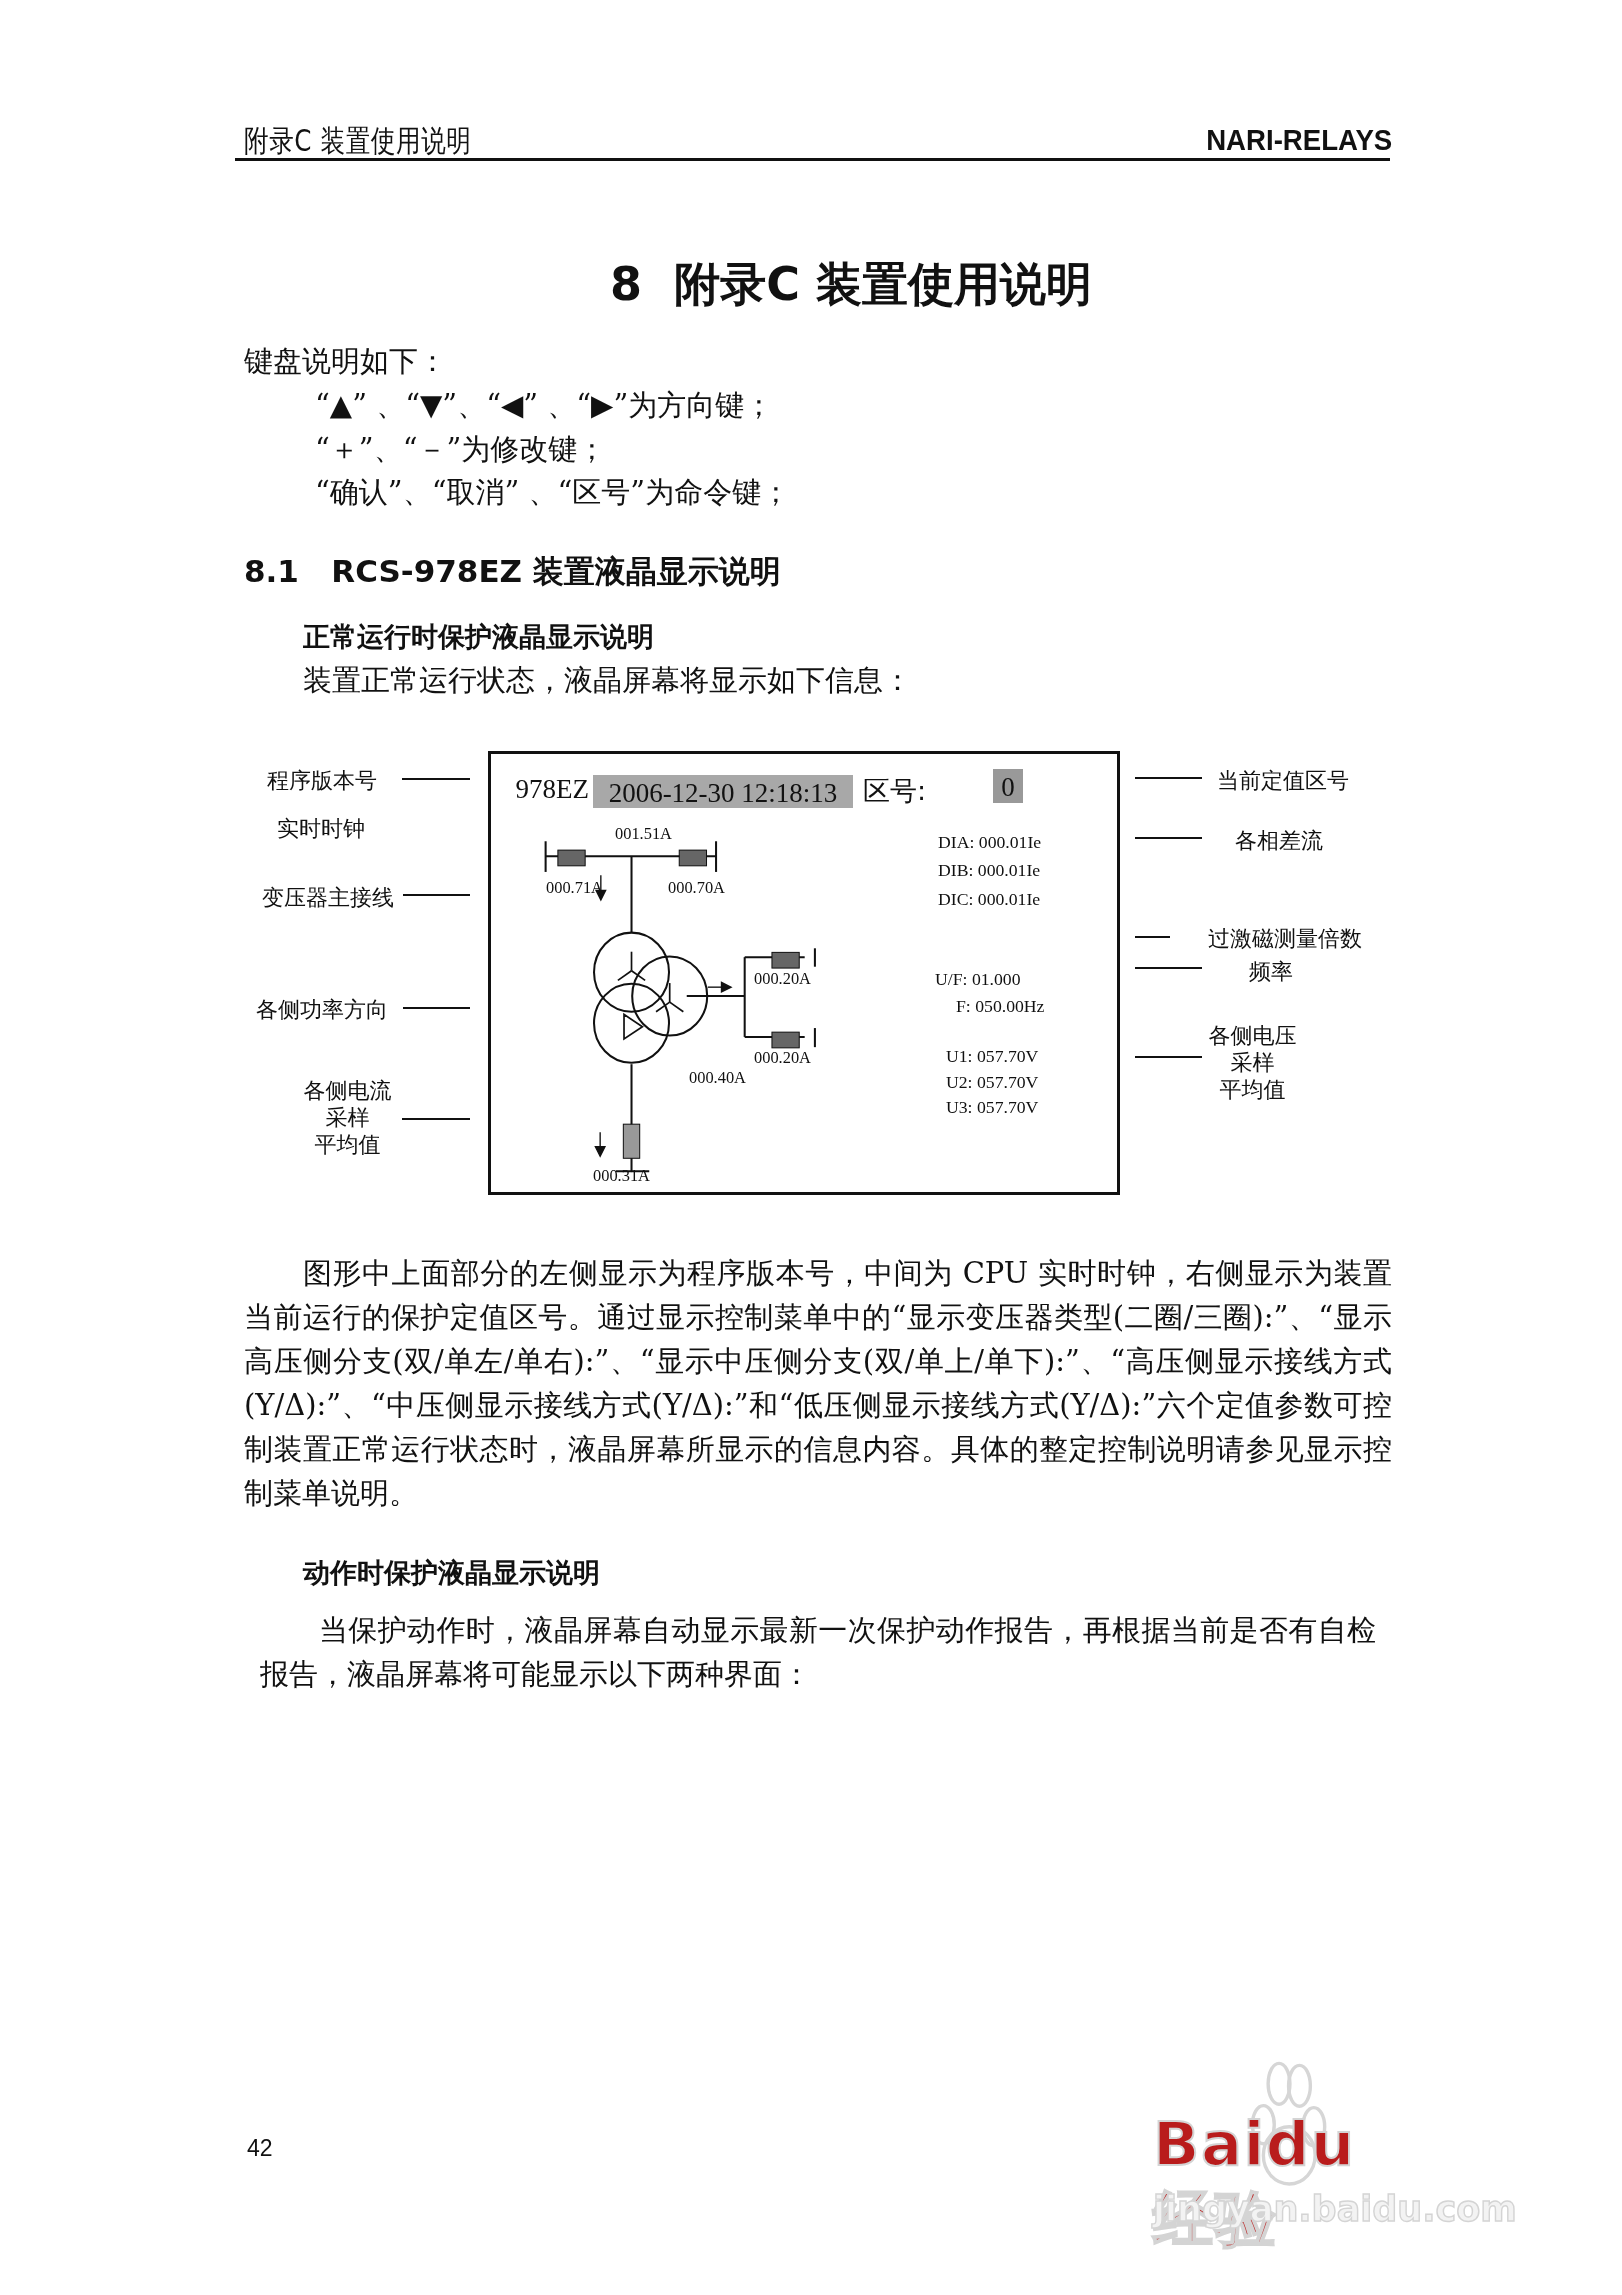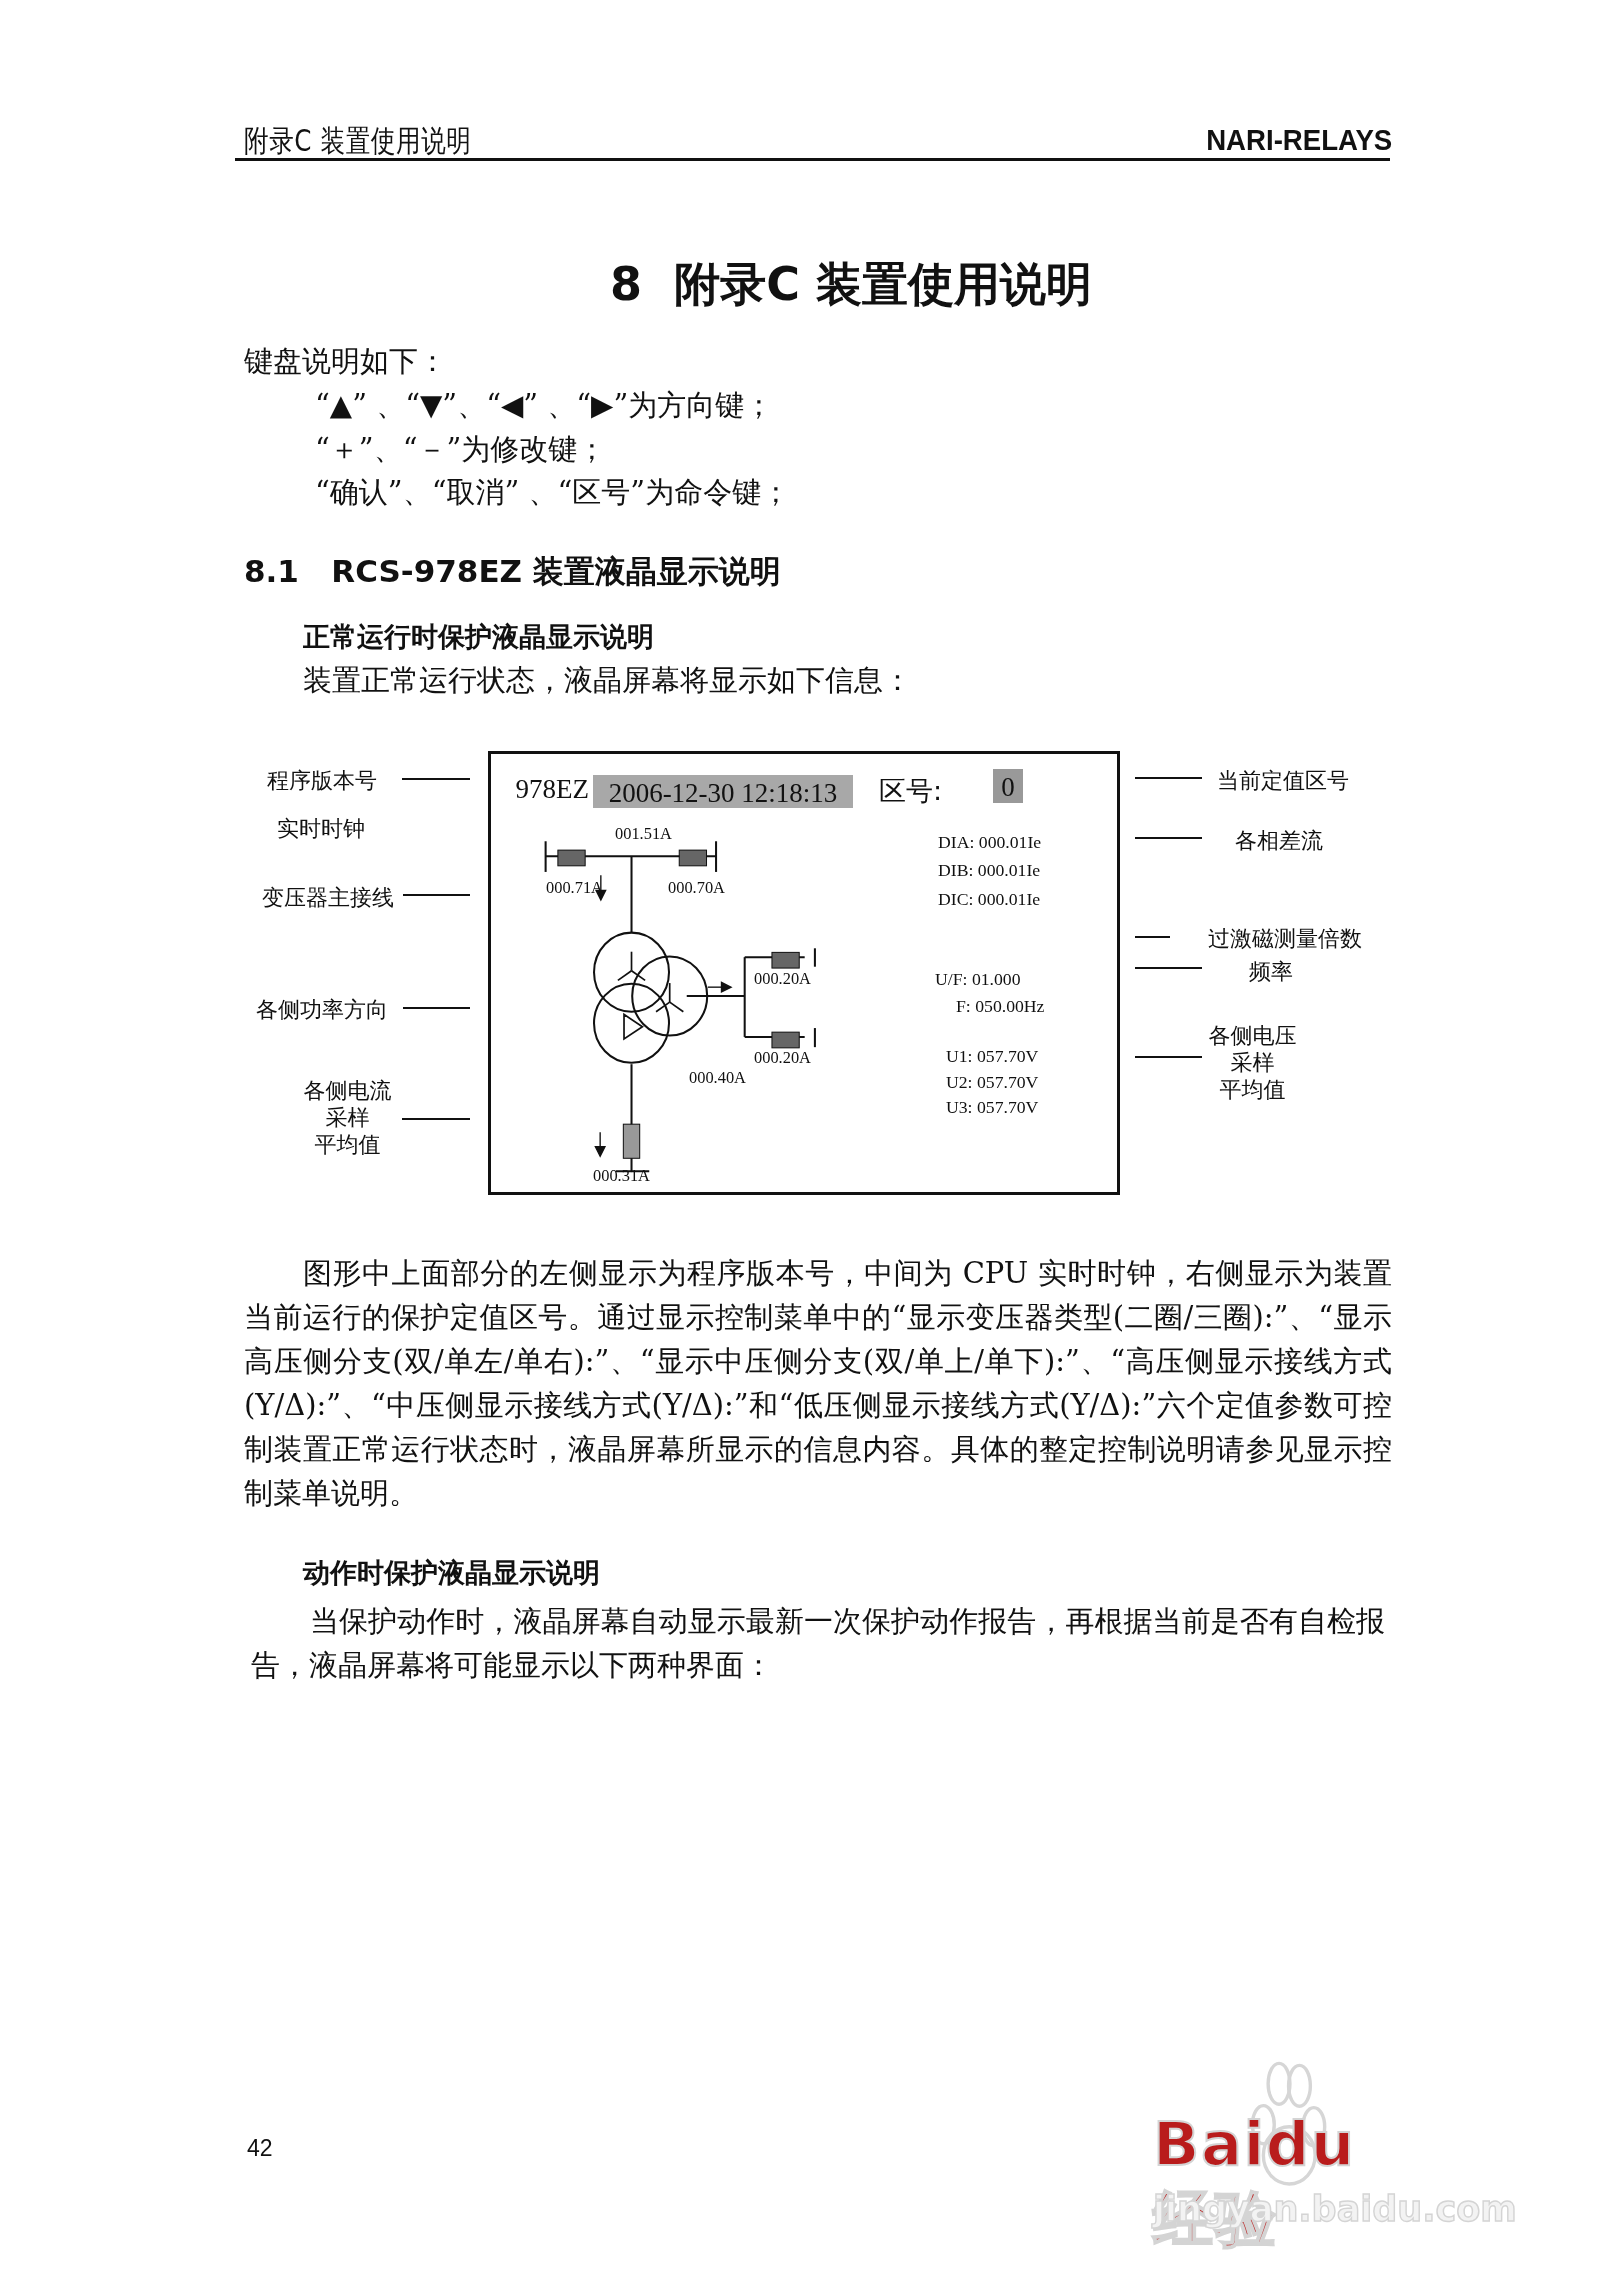--- a/index.html
+++ b/index.html
@@ -26,40 +26,40 @@
   #sec-81 { left:244px; top:551px; }
   #sub-normal { left:303px; top:619px; }
   #normal-desc { left:303px; top:658px; }
 
   
   #lcd { left:488px; top:751px; width:632px; height:444px; border:3.4px solid #111; box-sizing:border-box; background:#fff; }
   .lcd-txt { font-family:"Liberation Serif","DejaVu Serif", serif; color:#111; white-space:nowrap; }
   #lcd-ver { left:24.5px; top:20.4px; font-size:27px; }
   #lcd-clock { left:102px; top:15px; height:33px; width:260px; background:#a8a8a8;margin-top:6px; }
   #lcd-clock span { position:absolute; left:0; top:2.7px; width:100%; text-align:center; font-size:27px; }
-  #lcd-zone-lbl { left:388px; top:19px; font-size:27px; font-family:"DejaVu Sans", sans-serif; }
+  #lcd-zone-lbl { left:372px; top:19px; font-size:27px; font-family:"DejaVu Sans", sans-serif; }
   #lcd-zone-val { left:502px; top:15px; width:30px; height:34px; background:#999999; }
   #lcd-zone-val span { position:absolute; left:0; top:2.7px; width:100%; text-align:center; font-size:27px; }
 
   .small { font-size:17.7px; }
   .cur { font-size:16.4px; }
 
   #wm { left:1153px; top:2053px; }
 
   
   .ann { font-size:22px; font-family:"DejaVu Sans", sans-serif; white-space:nowrap; color:#111; }
   .ann-line { height:2px; background:#111; }
   .ann-center { text-align:center; line-height:27px; }
 
   #para1 { left:244px; top:1251px; width:1148px; }
   #para1 p { margin:0; text-indent:59px; text-align:justify; }
 
   #sub-action { left:303px; top:1555px; }
   #para2 { left:244px; top:1592px; width:1148px; }
-  #para2 p { margin:7px; text-indent:59px; text-align:justify; }
+  #para2 p { margin:16px; text-indent:59px; text-align:justify; }
 
   #page-num { left:247px; top:2135px; font-size:23px; font-family:"Liberation Sans", sans-serif; }
 </style>
 </head>
 <body>
 
 <div class="abs" id="hdr-left">附录C 装置使用说明</div>
 <div class="abs" id="hdr-right">NARI-RELAYS</div>
 <div class="abs" id="hdr-rule"></div>
 

